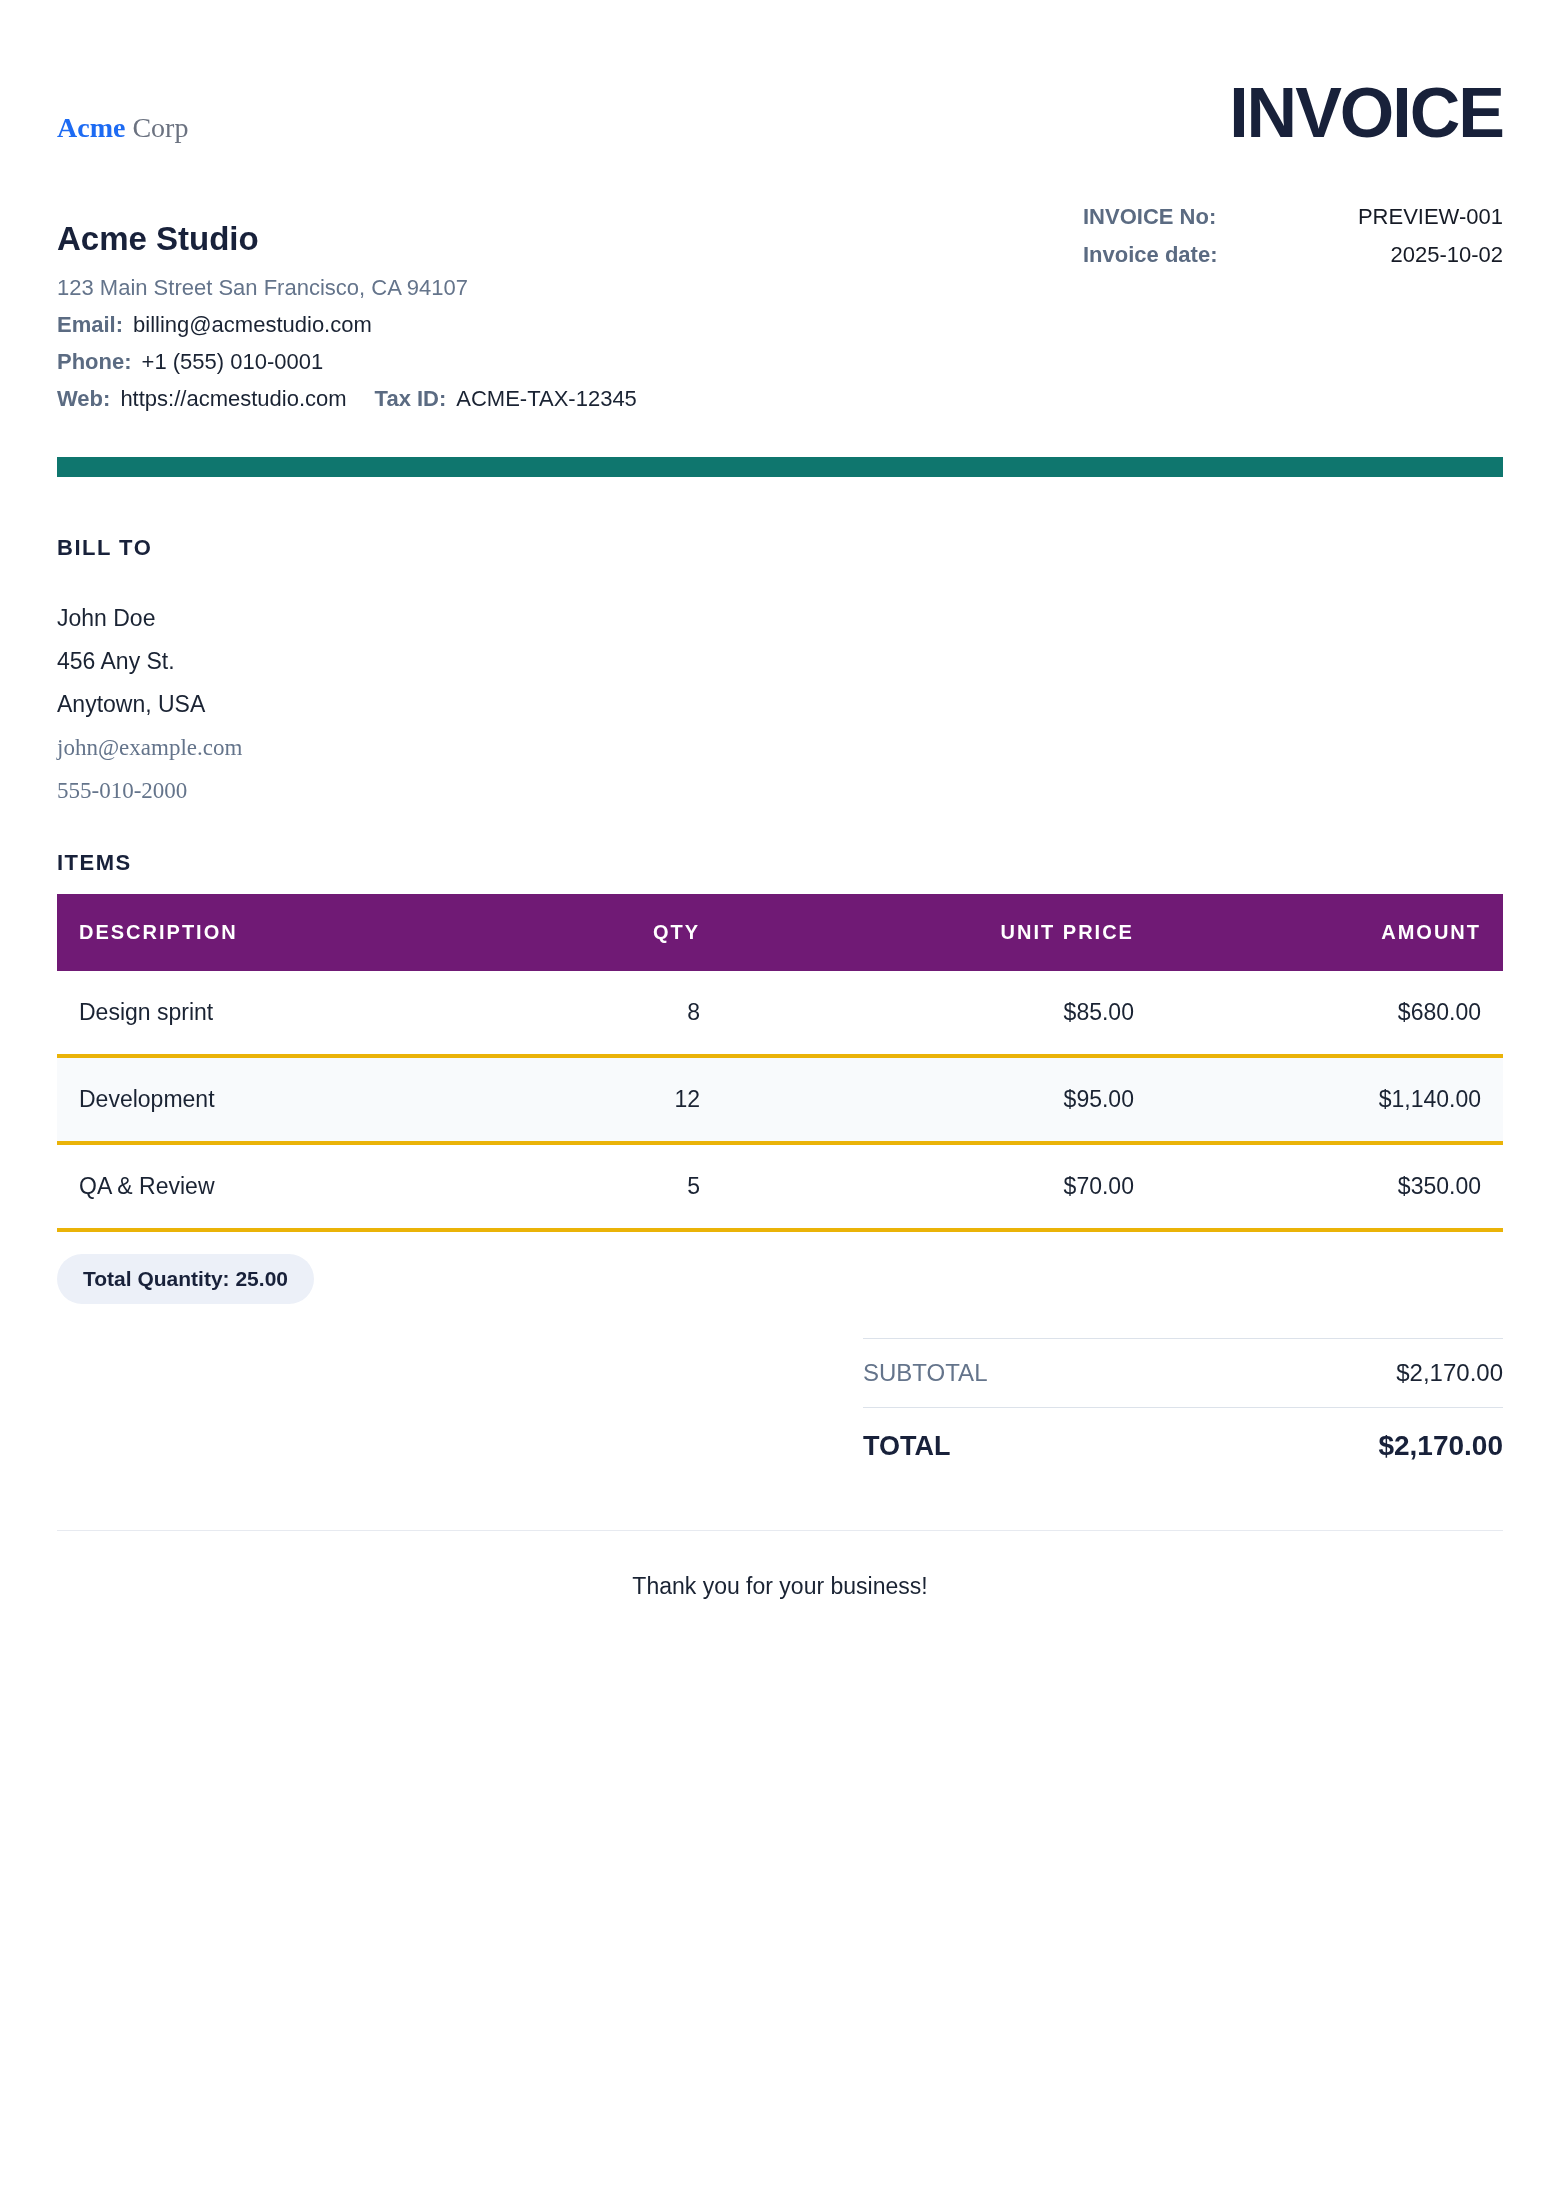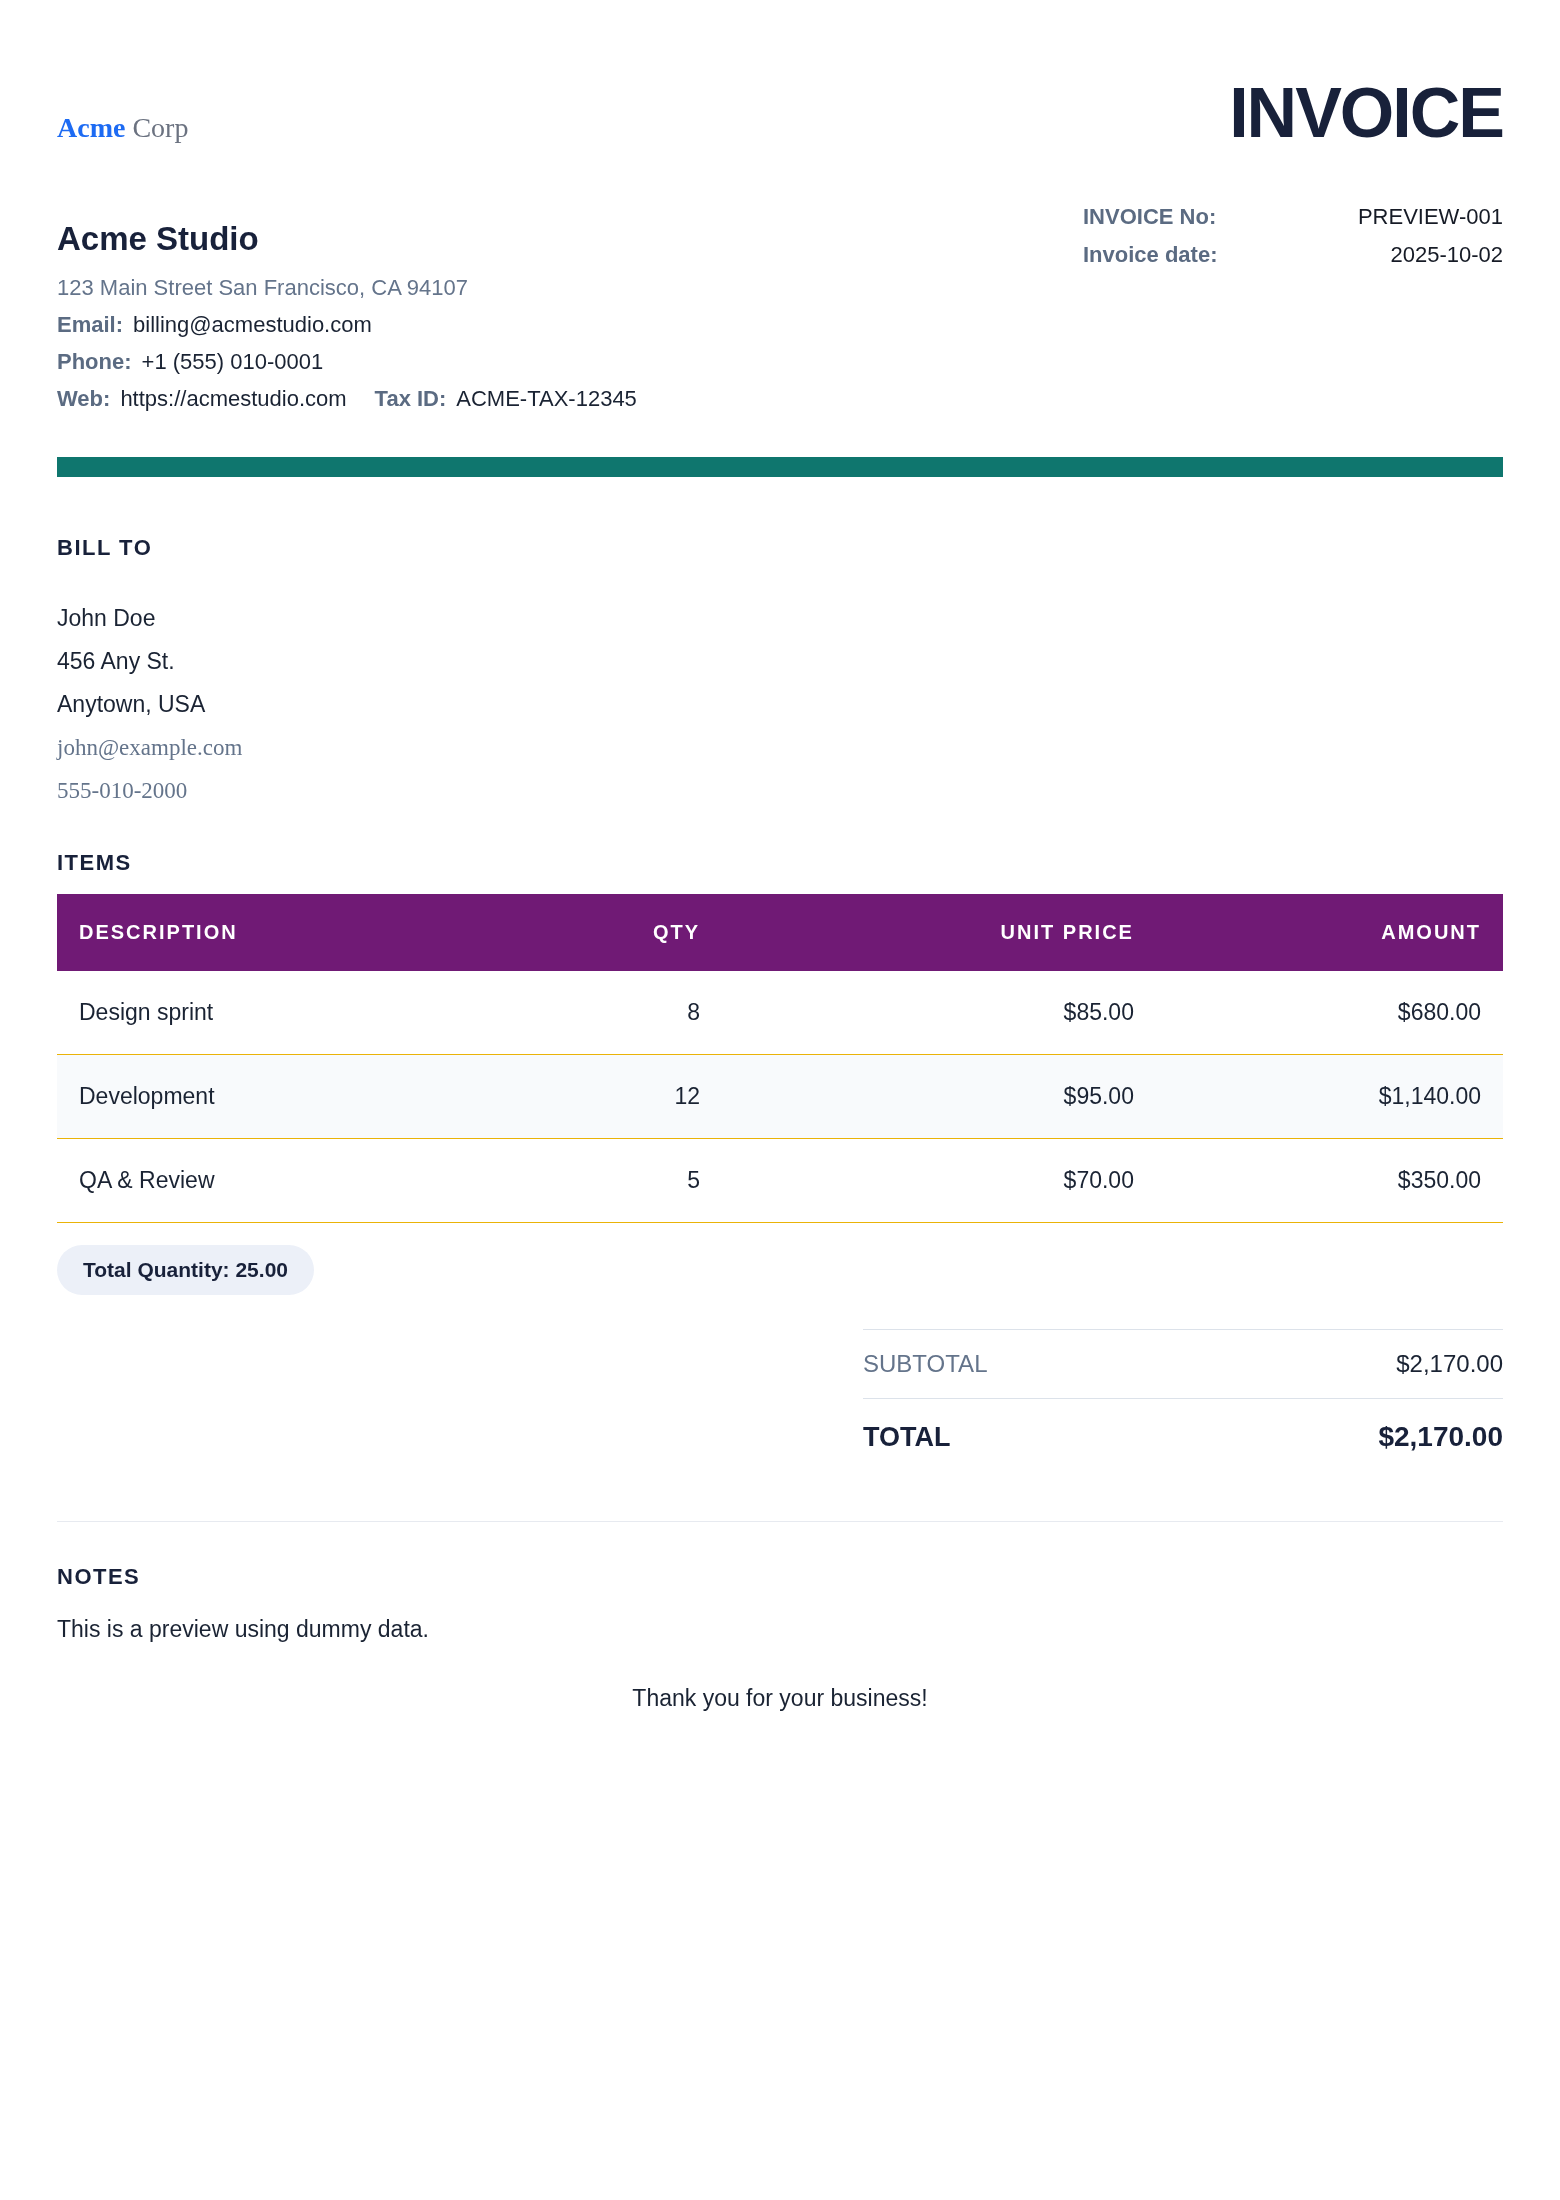--- a/index.html
+++ b/index.html
@@ -42,21 +42,21 @@
 
   .items-section{margin-top:38px;}
   table.invoice-table{width:100%;border-collapse:collapse;margin-top:18px;}
   .invoice-table thead th{
     background:#701a75;color:#ffffff;font-size:20px;font-weight:700;
     letter-spacing:2px;padding:27px 22px;text-align:right;white-space:nowrap;
   }
   .invoice-table thead th.col-desc{text-align:left;}
   .invoice-table tbody td{
     font-size:23px;color:#1A2333;padding:28px 22px;
-    border-bottom:1px solid #eab308;text-align:right;background:#ffffff;
+    border-bottom:4px solid #eab308;text-align:right;background:#ffffff;
   }
   .invoice-table tbody td.col-desc{text-align:left;}
   .invoice-table tbody tr.alt td{background:#F8FAFC;}
 
   .qty-pill{
     display:inline-block;margin-top:22px;background:#ECF0F8;border-radius:999px;
     padding:13px 26px;font-size:21px;font-weight:700;color:#18213A;
   }
 
   .totals{width:640px;margin-left:auto;margin-top:34px;}
@@ -173,20 +173,16 @@
       <span class="subtotal-value">$2,170.00</span>
     </div>
     <div class="totals-row grand">
       <span class="total-label">TOTAL</span>
       <span class="total-value">$2,170.00</span>
     </div>
   </div>
 
   <hr class="page-divider">
 
-  <div class="notes-section">
-    <div class="section-heading">NOTES</div>
-    <div class="notes-text">This is a preview using dummy data.</div>
-  </div>
 
   <div class="thanks">Thank you for your business!</div>
 
 </div>
 
 </body></html>

